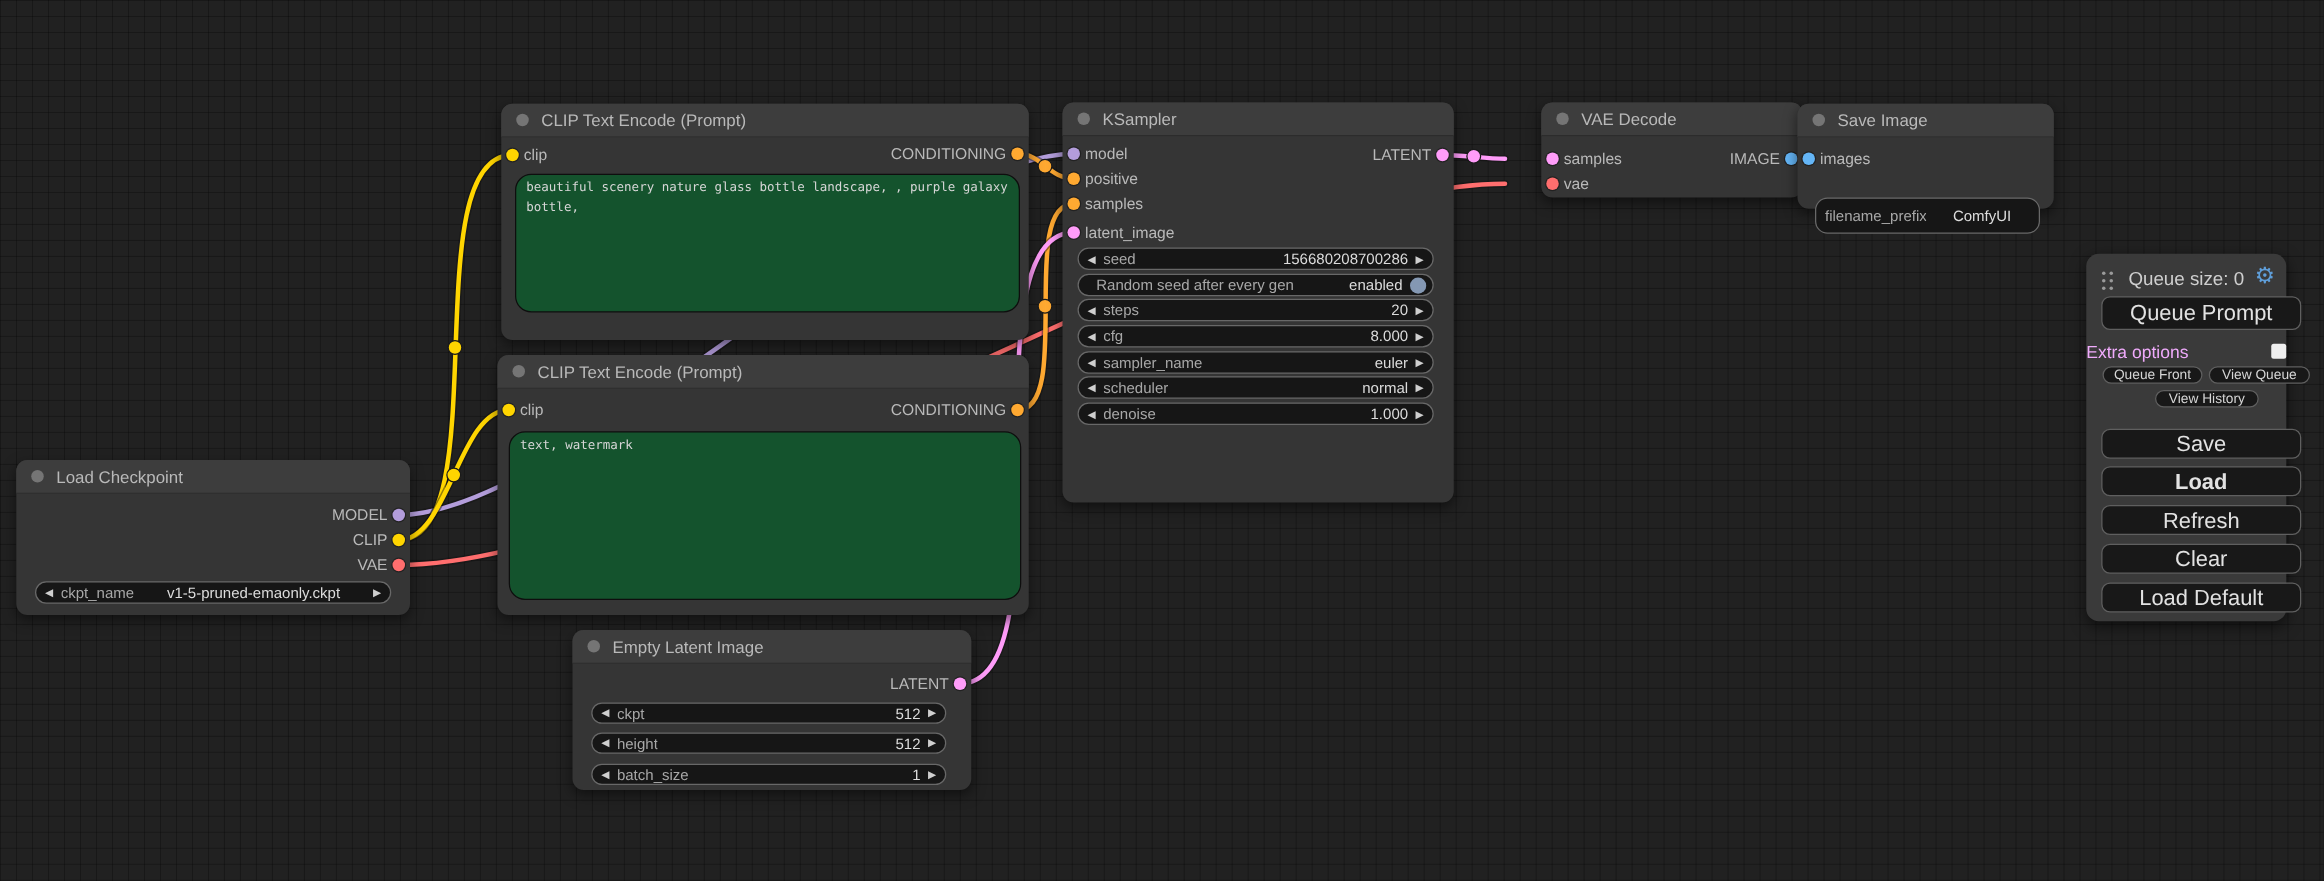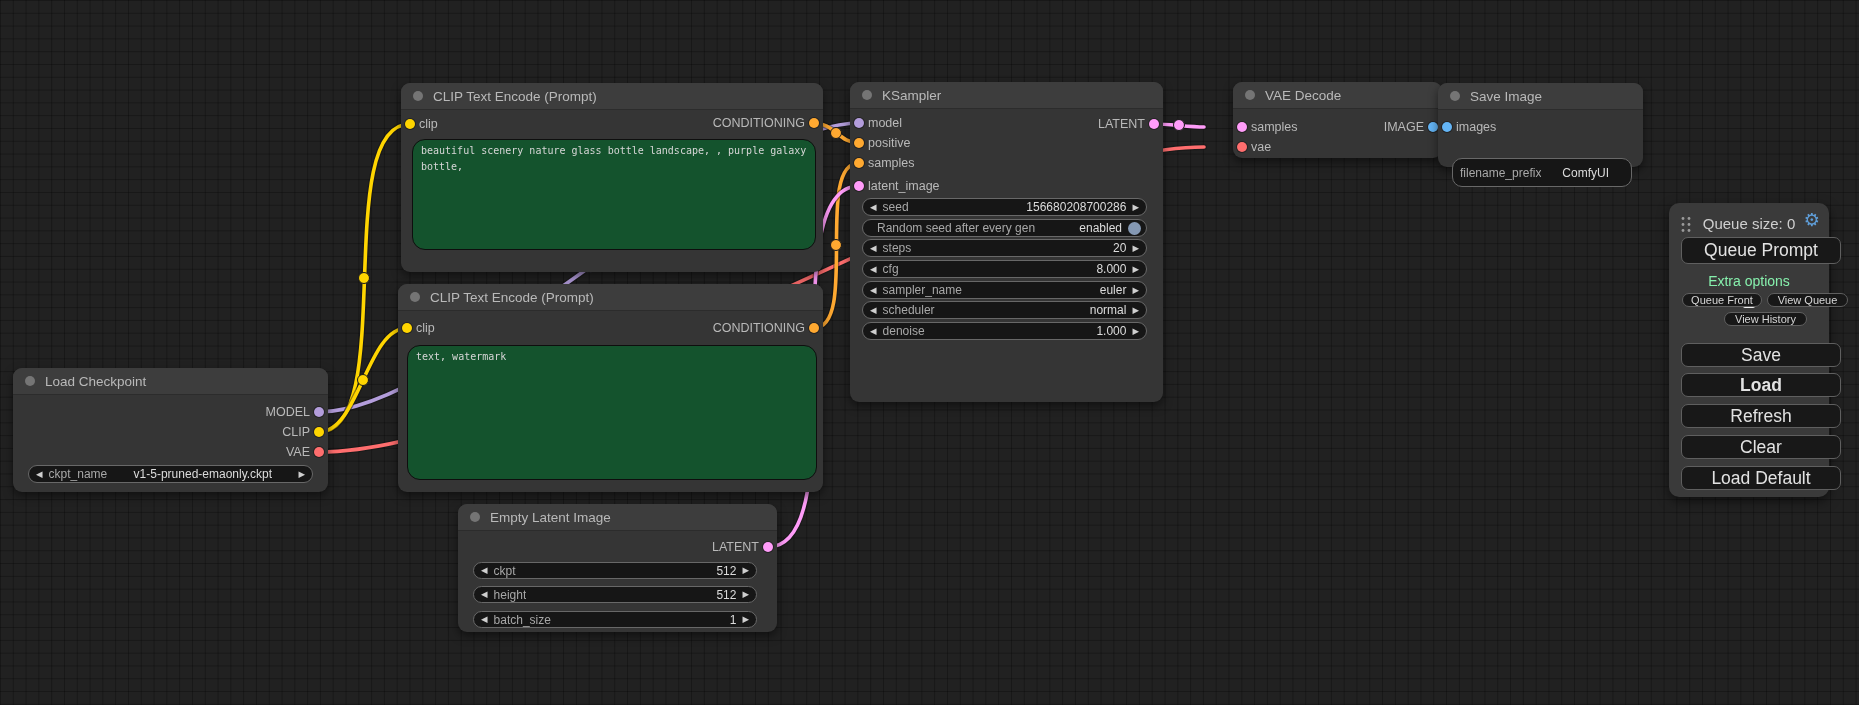--- a/index.html
+++ b/index.html
@@ -55,21 +55,21 @@
   .qbtn{
     position:absolute;background:#181818;border:1px solid #5f5f5f;border-radius:7px;
     color:#e2e2e2;display:flex;align-items:center;justify-content:center;
     box-sizing:border-box;cursor:pointer;
   }
   .qbig{left:12px;width:160px;height:24px;font-size:17.5px;}
   .qsmall{height:14px;font-size:11px;border-radius:8px;color:#d6d6d6;}
   #qsize{position:absolute;top:12px;left:0;width:100%;text-align:center;font-size:15px;color:#cfcfcf;}
   #qhandle{position:absolute;left:12px;top:13px;}
   #qgear{position:absolute;right:9px;top:8px;font-size:18px;color:#5f9ed9;line-height:1;cursor:pointer;}
-  #extra{position:absolute;top:70px;left:0;width:100%;display:flex;align-items:center;justify-content:space-between;gap:7px;font-size:14px;color:#86efac;flex-direction:column;}
+  #extra{position:absolute;top:70px;left:0;width:100%;display:flex;align-items:center;justify-content:space-between;gap:7px;font-size:14px;color:#f0abfc;}
   #extracb{width:12px;height:12px;background:#efefef;border-radius:2px;}
 </style>
 </head>
 <body>
 
 <div id="canvas">
 
   <svg id="wires" width="1859" height="705">
     <g fill="none" stroke-linecap="round">
 

